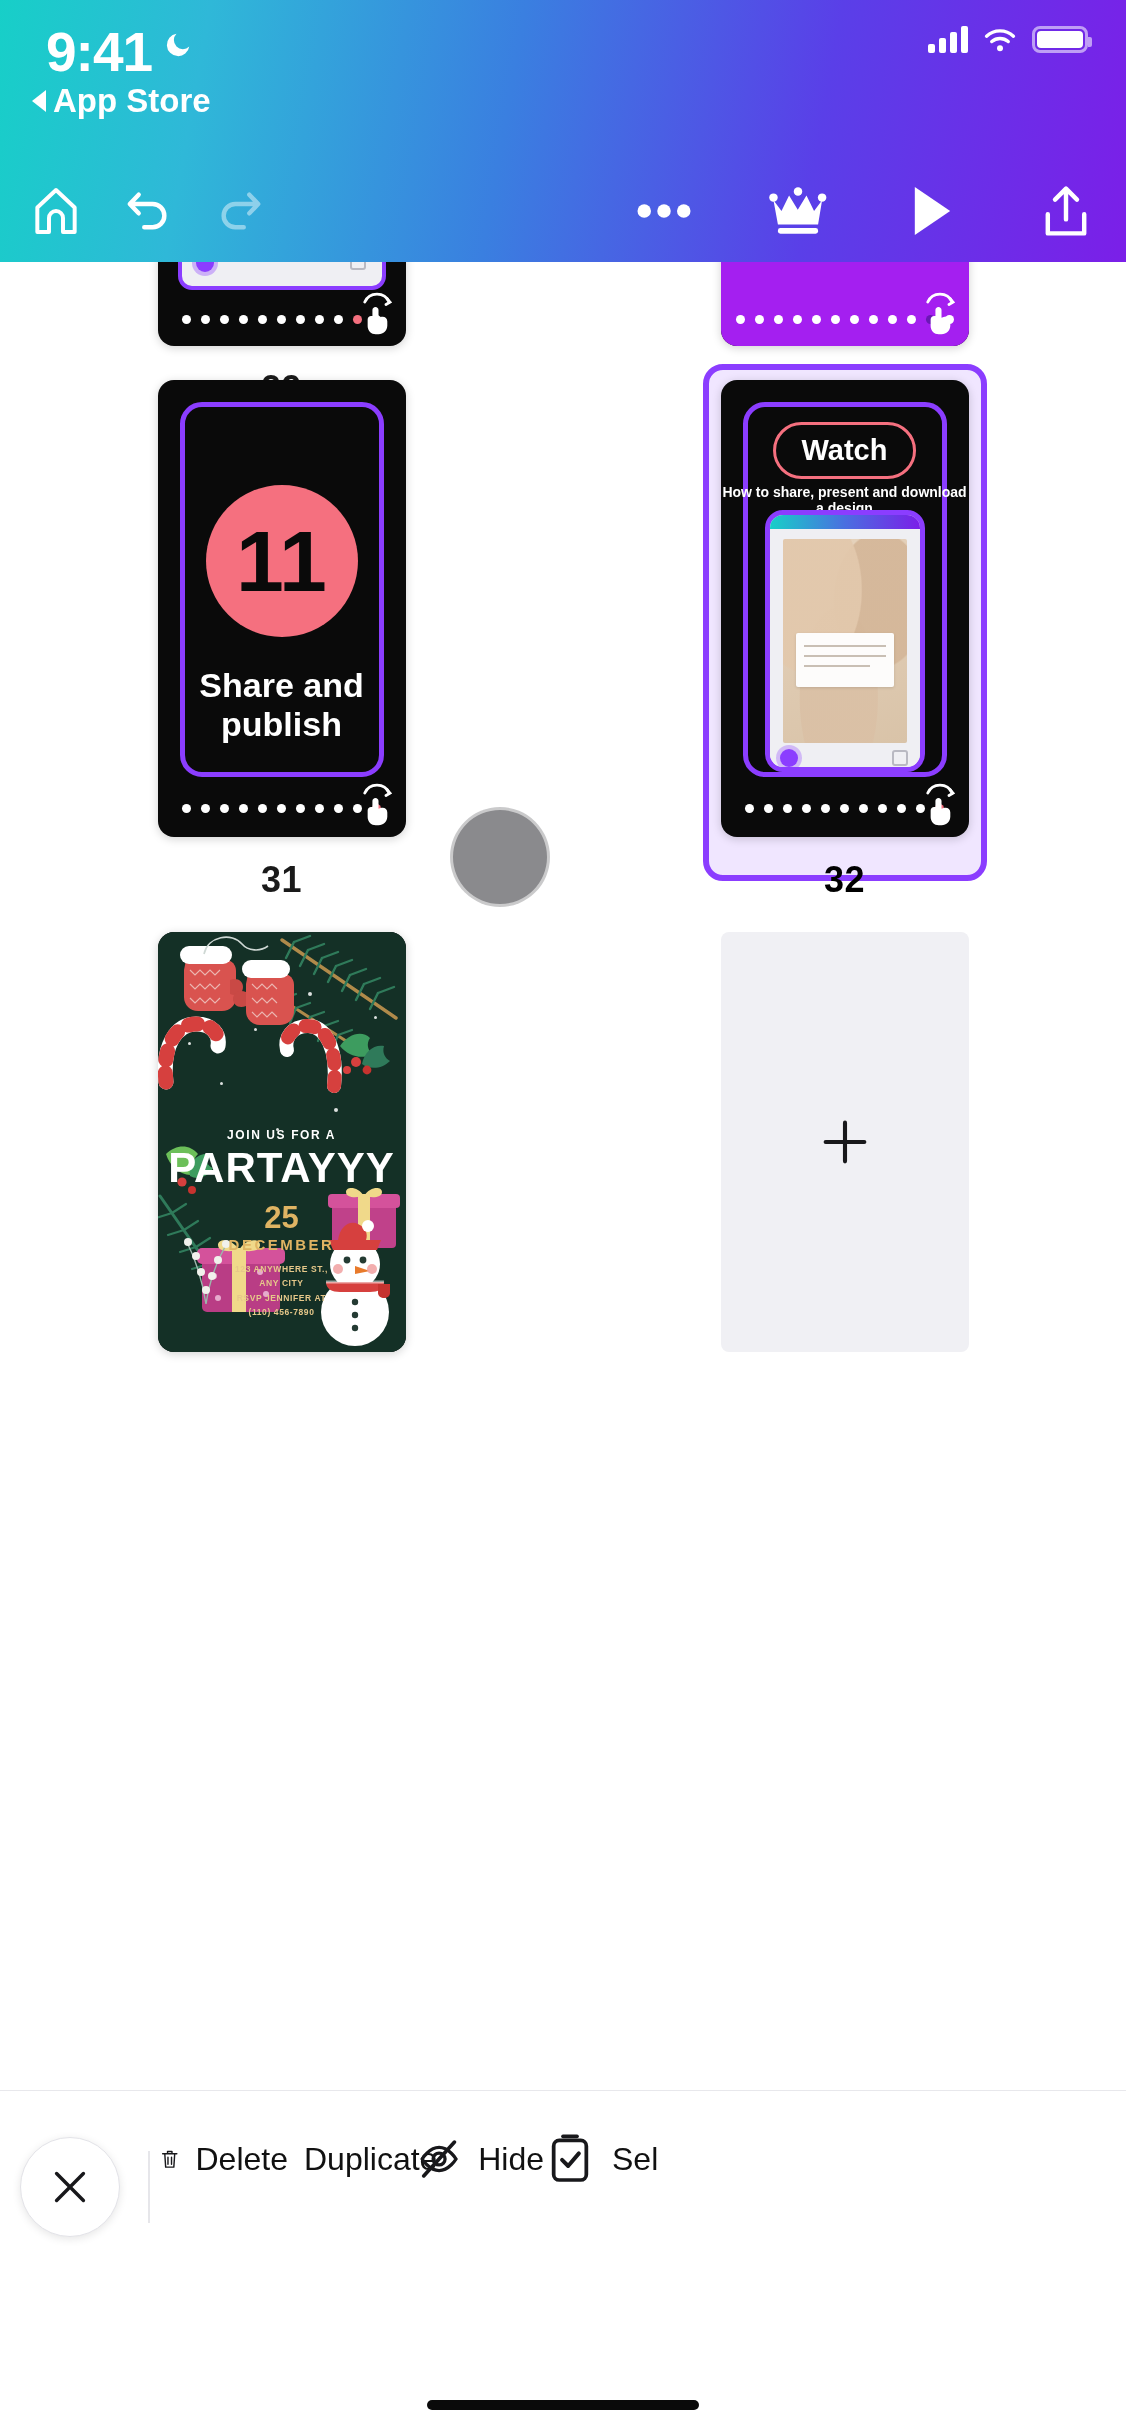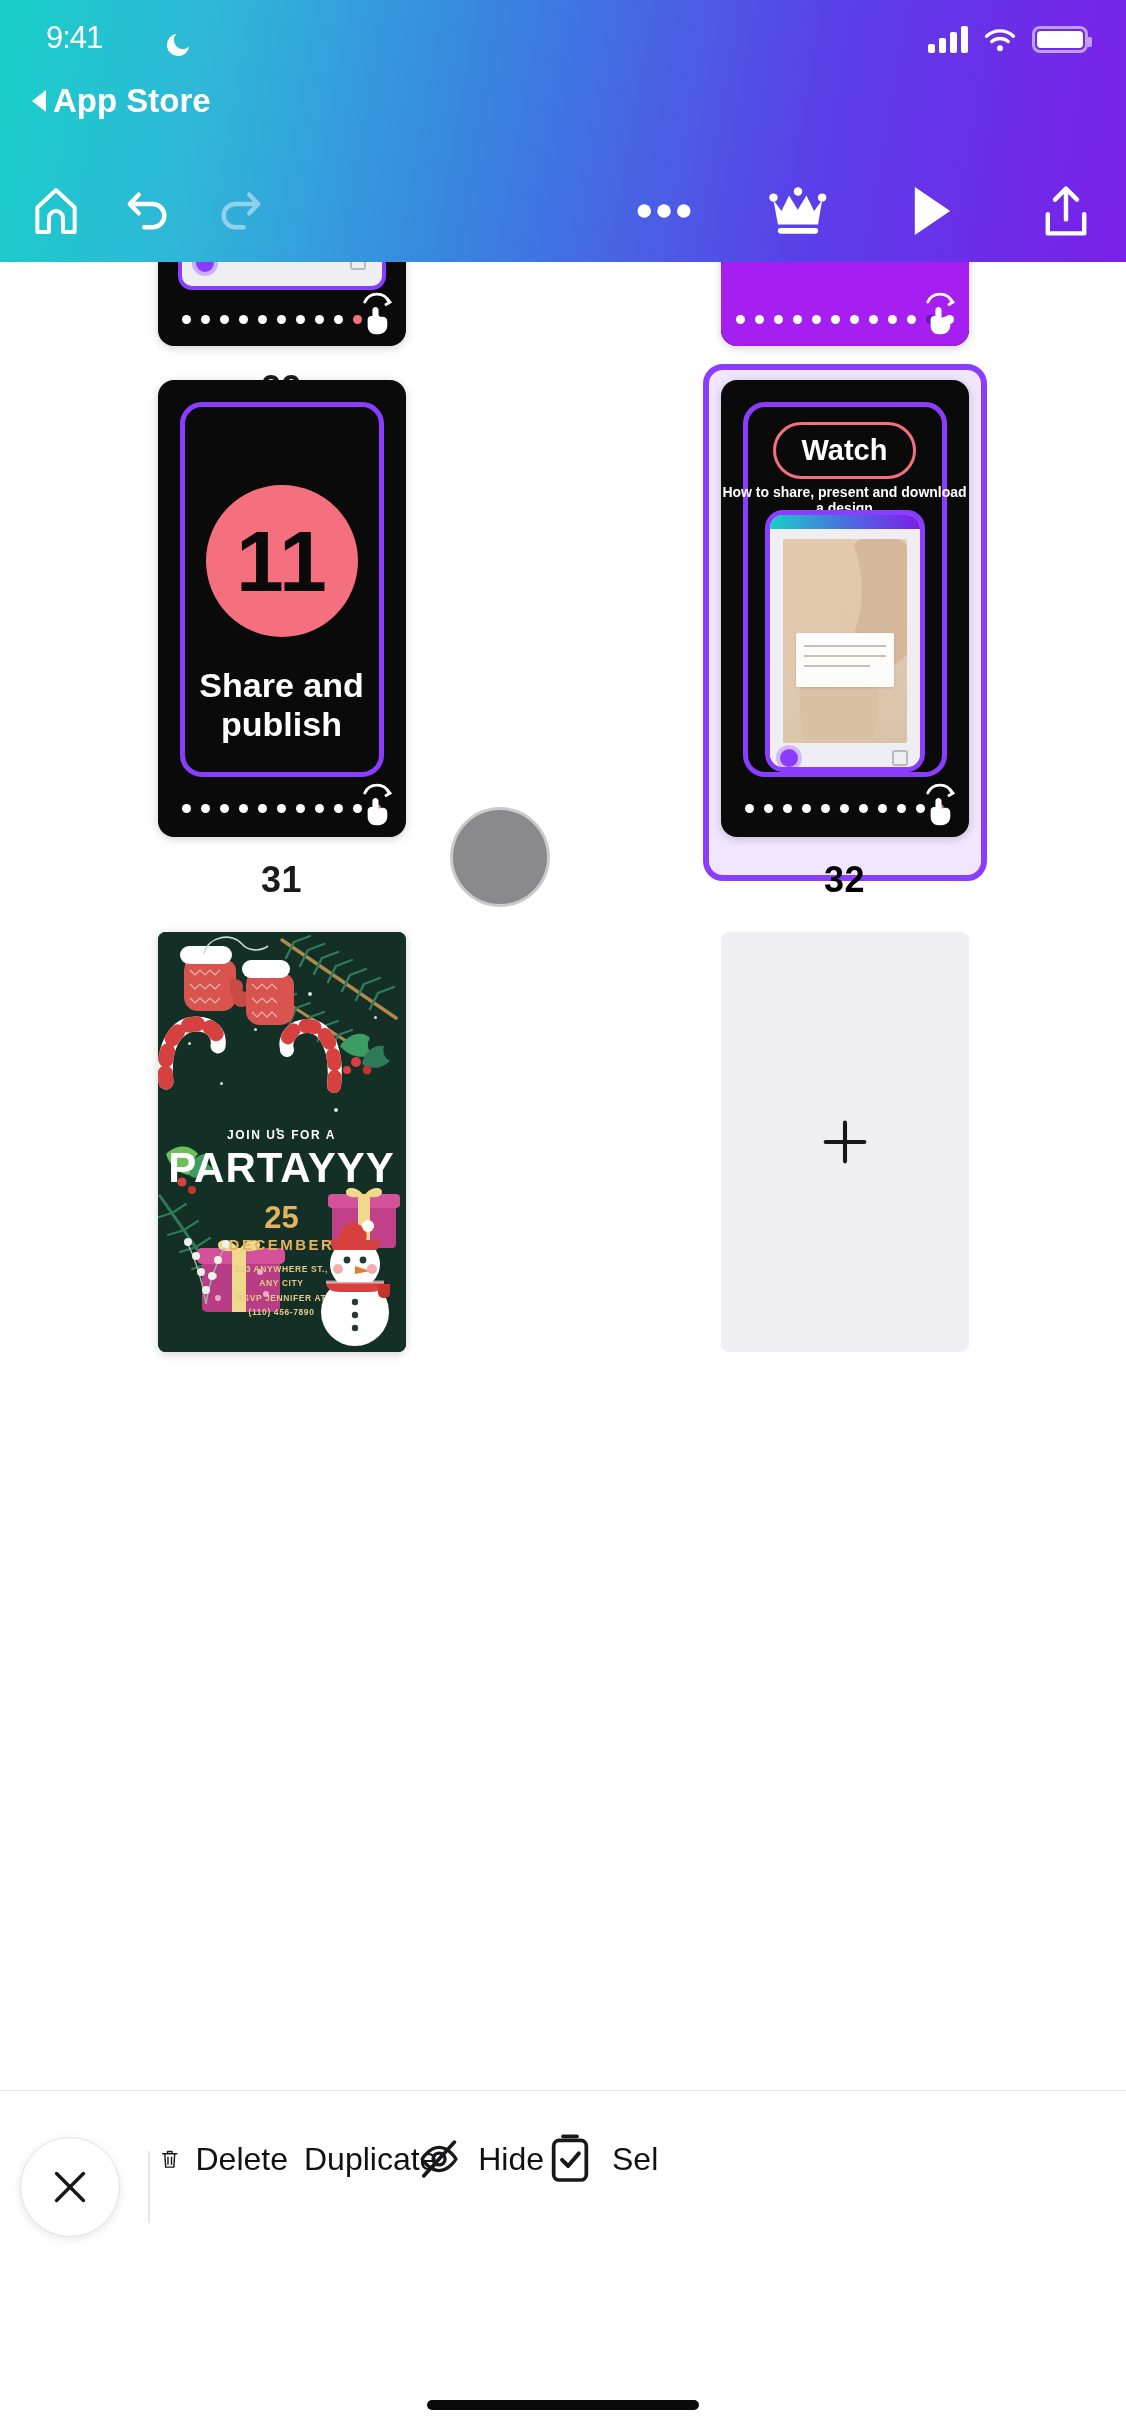--- a/index.html
+++ b/index.html
@@ -12,21 +12,21 @@
   }
 
   
   .header {
     position:absolute; left:0; top:0; width:1126px; height:262px;
     background:linear-gradient(100deg,#17cfc8 0%,#2fb8d8 18%,#3a7fe0 45%,#5a3fe8 72%,#7b1fe8 100%);
   }
   .statusbar { position:relative; width:100%; height:160px; }
   .sb-time {
     position:absolute; left:46px; top:20px;
-    font-size:31px; font-weight:400; color:#fff; letter-spacing:-1px;
+    font-size:55px; font-weight:700; color:#fff; letter-spacing:-1px;
   }
   .sb-moon {
     position:absolute; left:163px; top:30px; width:30px; height:30px;
   }
   .sb-back {
     position:absolute; left:32px; top:82px;
     display:flex; align-items:center; gap:7px;
     font-size:33px; font-weight:600; color:#fff;
   }
   .sb-back .tri {
@@ -429,21 +429,21 @@
         </div>
       </div>
       <div class="pagenum sel" style="position:relative;z-index:3;">32</div>
     </div>
   </div>
 
   <div class="row" style="top:670px;">
 
     <div class="cell">
       <div class="thumbwrap">
-        <div class="thumb" style="height:420px; border-radius:8px;padding-left:24px;">
+        <div class="thumb" style="height:420px; border-radius:16px;padding-left:24px;">
           <div class="xmas">
 
             
             <span class="snowdot" style="left:42px;top:48px;width:4px;height:4px;"></span>
             <span class="snowdot" style="left:96px;top:96px;width:3px;height:3px;"></span>
             <span class="snowdot" style="left:150px;top:60px;width:4px;height:4px;"></span>
             <span class="snowdot" style="left:200px;top:120px;width:3px;height:3px;"></span>
             <span class="snowdot" style="left:62px;top:150px;width:3px;height:3px;"></span>
             <span class="snowdot" style="left:176px;top:176px;width:4px;height:4px;"></span>
             <span class="snowdot" style="left:118px;top:196px;width:3px;height:3px;"></span>

